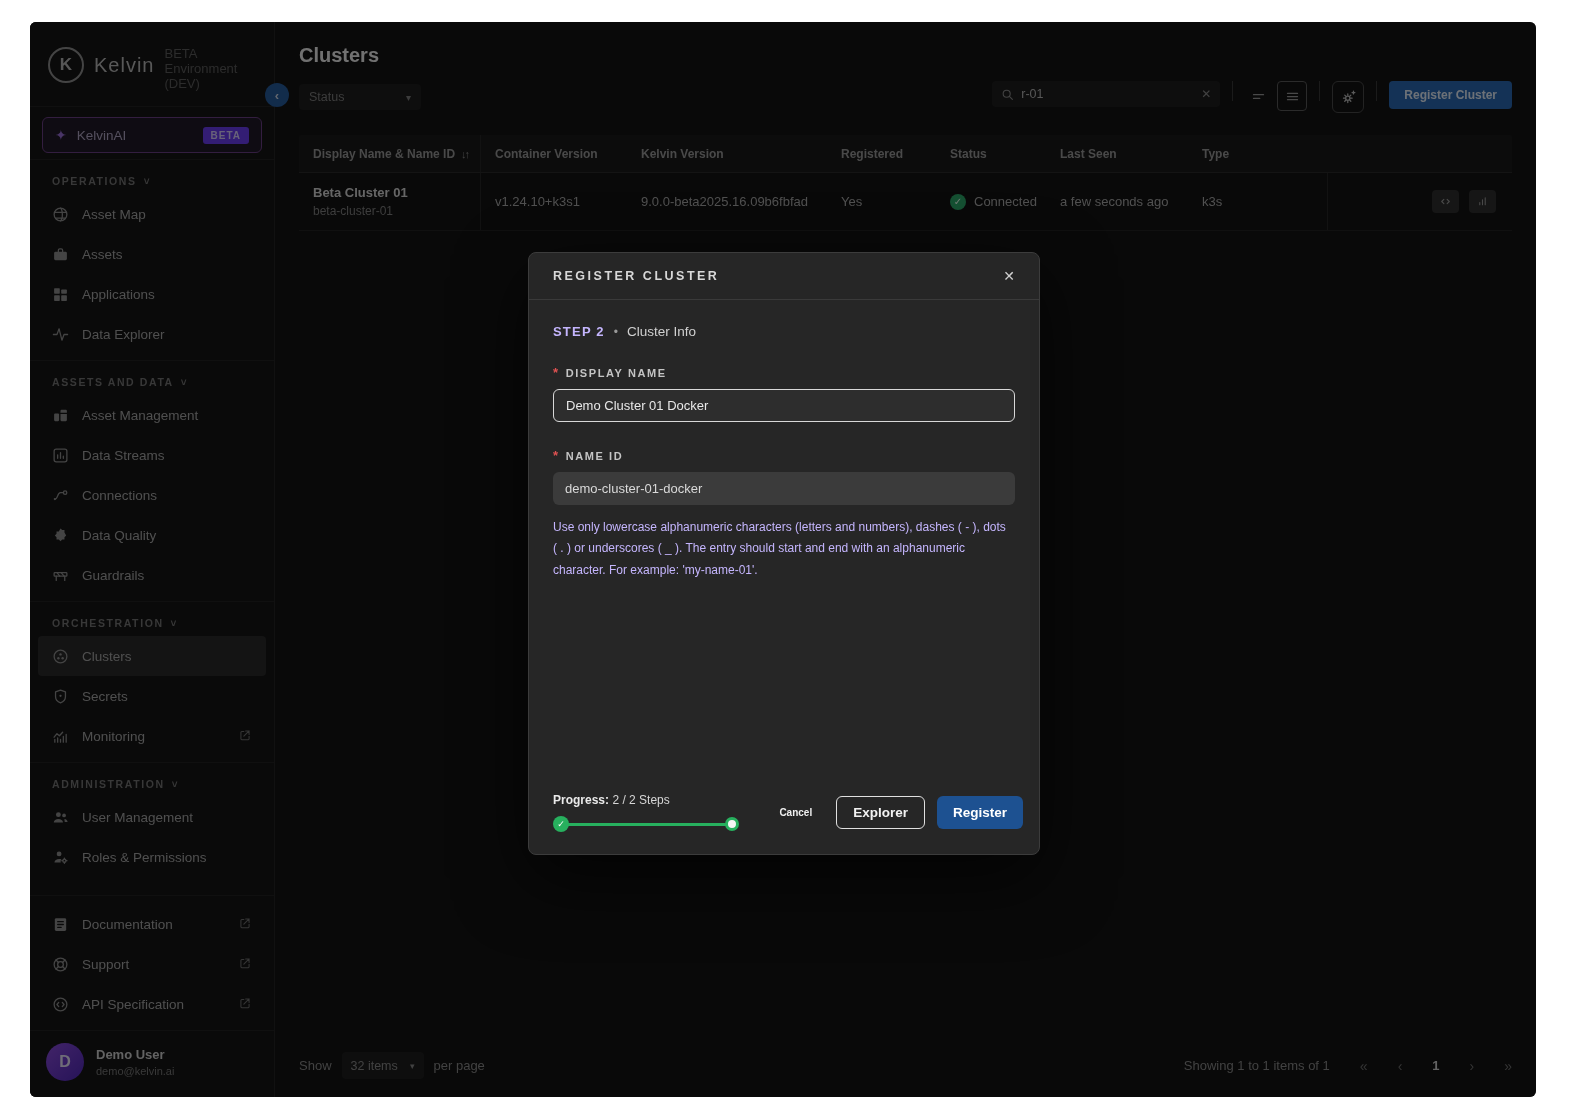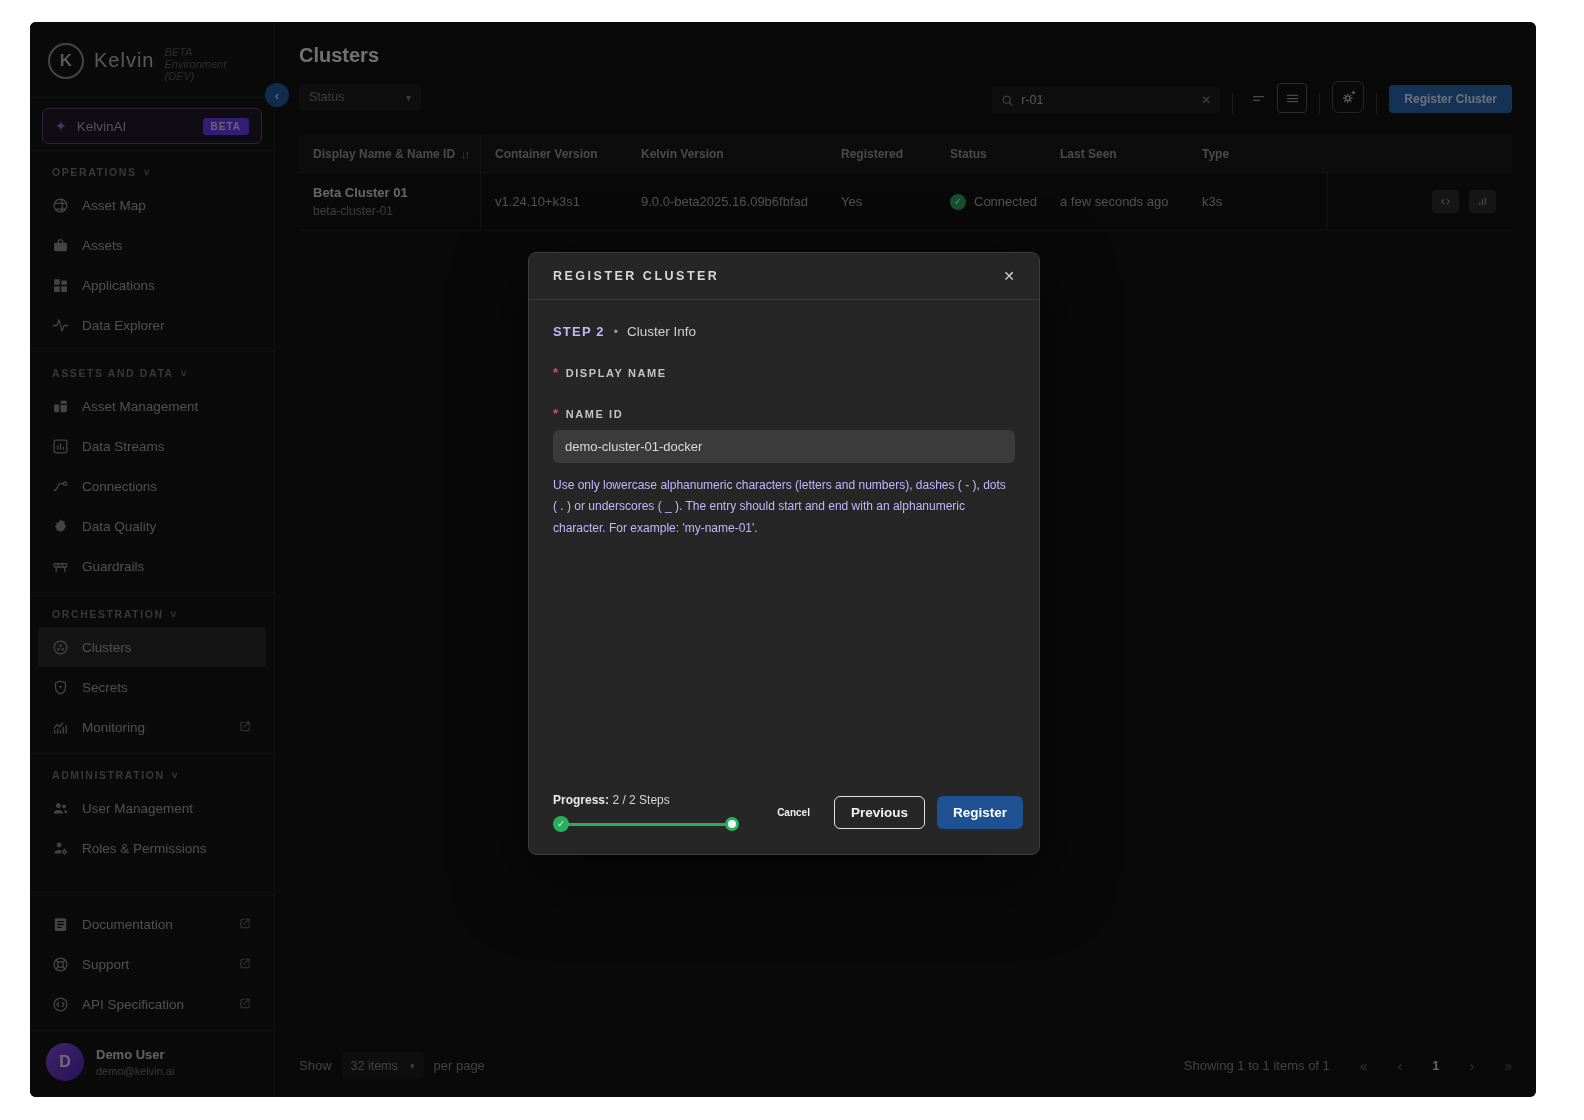--- a/index.html
+++ b/index.html
@@ -5,21 +5,21 @@
   * { box-sizing: border-box; margin: 0; padding: 0; }
   html,body { width:1584px; height:1120px; background:#ffffff; font-family:"Liberation Sans", sans-serif; overflow:hidden; }
   .canvas { position:relative; width:1584px; height:1120px; background:#ffffff; }
   .app { position:absolute; left:30px; top:22px; width:1506px; height:1075px; background:#131313; border-radius:6px; overflow:hidden; display:flex; }
 
   
   .sidebar { width:245px; background:#161616; border-right:1px solid #242424; display:flex; flex-direction:column; flex:none; }
   .logo-row { display:flex; align-items:center; gap:10px; padding:17px 18px 15px 18px; border-bottom:1px solid #222; }
   .logo-circle { width:36px; height:36px; border:2px solid #8f8f8f; border-radius:50%; display:flex; align-items:center; justify-content:center; color:#b5b5b5; font-size:17px; font-weight:bold; flex:none; }
   .logo-name { font-size:20px; color:#b9b9b9; letter-spacing:1px; }
-  .env { font-size:11px; color:#5c5c5c; margin-top:7px;font-style:italic; }
+  .env { font-size:13px; color:#5c5c5c; margin-top:7px; }
   .kelvinai { margin:10px 12px 6px 12px; height:36px; border:1px solid #6c3f86; background:rgba(110,60,160,.13); border-radius:6px; display:flex; align-items:center; padding:0 12px; gap:10px; cursor:pointer; }
   .kelvinai .spark { color:#9a6fd8; font-size:14px; }
   .kelvinai .k-label { color:#b0a6c4; font-size:13.5px; }
   .kelvinai .badge { margin-left:auto; background:#6b3df2; color:#d9cdfc; font-size:10px; font-weight:bold; letter-spacing:1px; padding:3px 8px; border-radius:3px; }
   .group { border-top:1px solid #222; padding:2px 0 6px 0; }
   .group:first-of-type { border-top:none; }
   .section-h { display:flex; align-items:center; gap:7px; padding:13px 14px 7px 22px; font-size:10.5px; font-weight:bold; letter-spacing:1.6px; color:#757575; cursor:pointer; }
   .section-h .chev { font-size:10px; letter-spacing:0; }
   .nav-item { display:flex; align-items:center; gap:13px; height:40px; padding:0 14px; margin:0 8px; color:#a6a6a6; font-size:13.5px; border-radius:4px; cursor:pointer; }
   .nav-item svg { width:17px; height:17px; stroke:#8f8f8f; fill:none; stroke-width:1.8; stroke-linecap:round; stroke-linejoin:round; flex:none; }
@@ -34,21 +34,21 @@
   .user-email { font-size:11px; color:#777; margin-top:3px; }
   .collapse-btn { position:absolute; left:235px; top:61px; width:24px; height:24px; border-radius:50%; background:#265c9e; color:#cfd8e6; display:flex; align-items:center; justify-content:center; font-size:13px; font-weight:bold; z-index:5; cursor:pointer; }
 
   
   .main { flex:1; display:flex; flex-direction:column; position:relative; }
   .main-head { padding:22px 24px 0 24px; }
   .page-title { font-size:20px; font-weight:bold; color:#ececec; }
   .toolbar { margin-top:14px; display:flex; align-items:center; }
   .status-dd { width:122px; height:26px; background:#1e1e1e; border-radius:4px; display:flex; align-items:center; padding:0 10px; color:#7e7e7e; font-size:12.5px; cursor:pointer; }
   .status-dd .chev { margin-left:auto; font-size:10px; }
-  .toolbar-right { margin-left:auto; display:flex; align-items:flex-end; gap:12px; }
+  .toolbar-right { margin-left:auto; display:flex; align-items:flex-start; gap:12px; }
   .searchbox { width:228px; height:26px; background:#1f1f1f; border-radius:4px; display:flex; align-items:center; padding:0 9px; gap:7px; }
   .searchbox svg { width:13px; height:13px; stroke:#8a8a8a; fill:none; stroke-width:2; stroke-linecap:round; }
   .searchbox input { flex:1; background:transparent; border:none; outline:none; color:#b5b5b5; font-size:12.5px; font-family:"Liberation Sans",sans-serif; }
   .searchbox .clear { color:#8a8a8a; font-size:12px; cursor:pointer; }
   .tb-sep { width:1px; height:20px; background:#3a3a3a; }
   .view-toggle { display:flex; align-items:center; gap:6px; }
   .view-btn { width:26px; height:26px; display:flex; align-items:center; justify-content:center; border-radius:4px; cursor:pointer; }
   .view-btn svg { width:15px; height:15px; stroke:#9a9a9a; stroke-width:2; stroke-linecap:round; }
   .view-btn.selected { border:1px solid #5a5a5a; width:30px; height:30px; }
   .gear-btn { width:32px; height:32px; border:1px solid #4a4a4a; border-radius:6px; display:flex; align-items:center; justify-content:center; cursor:pointer; }
@@ -436,20 +436,21 @@
         <div class="step-row">
           <span class="step-lbl">STEP 2</span>
           <span class="step-dot">•</span>
           <span class="step-name">Cluster Info</span>
         </div>
 
         <div class="f-label">
           <span class="req">*</span>
           <span>DISPLAY NAME</span>
         </div>
+        <input class="m-input focused" type="text" value="Demo Cluster 01 Docker" style="">
 
         <div class="f-label">
           <span class="req">*</span>
           <span>NAME ID</span>
         </div>
         <input class="m-input plain" type="text" value="demo-cluster-01-docker" style="">
 
         <div class="help">Use only lowercase alphanumeric characters (letters and numbers), dashes ( - ), dots ( . ) or underscores ( _ ). The entry should start and end with an alphanumeric character. For example: 'my-name-01'.</div>
       </div>
 
@@ -460,20 +461,20 @@
             <span>2 / 2 Steps</span>
           </div>
           <div class="prog-track">
             <div class="prog-line"></div>
             <div class="prog-start">✓</div>
             <div class="prog-end"></div>
           </div>
         </div>
         <div class="m-btns">
           <button class="btn-cancel">Cancel</button>
-          <button class="btn-prev">Previous</button>
+          <button class="btn-prev">Explorer</button>
           <button class="btn-register">Register</button>
         </div>
       </div>
     </div>
 
   </div>
 </div>
 
 </body></html>

